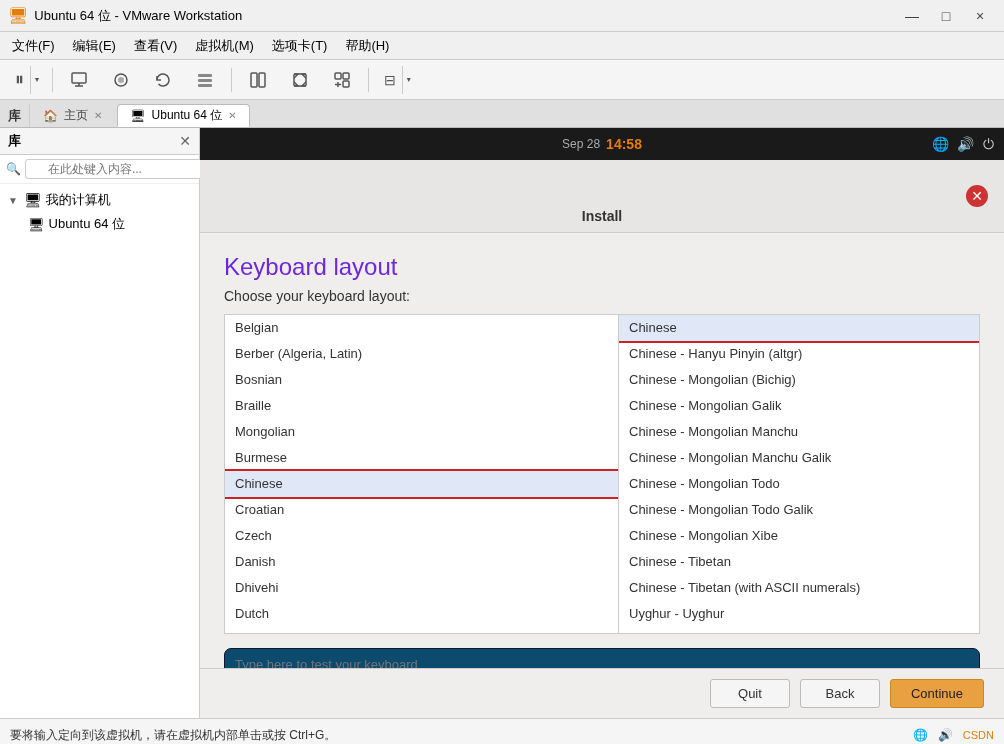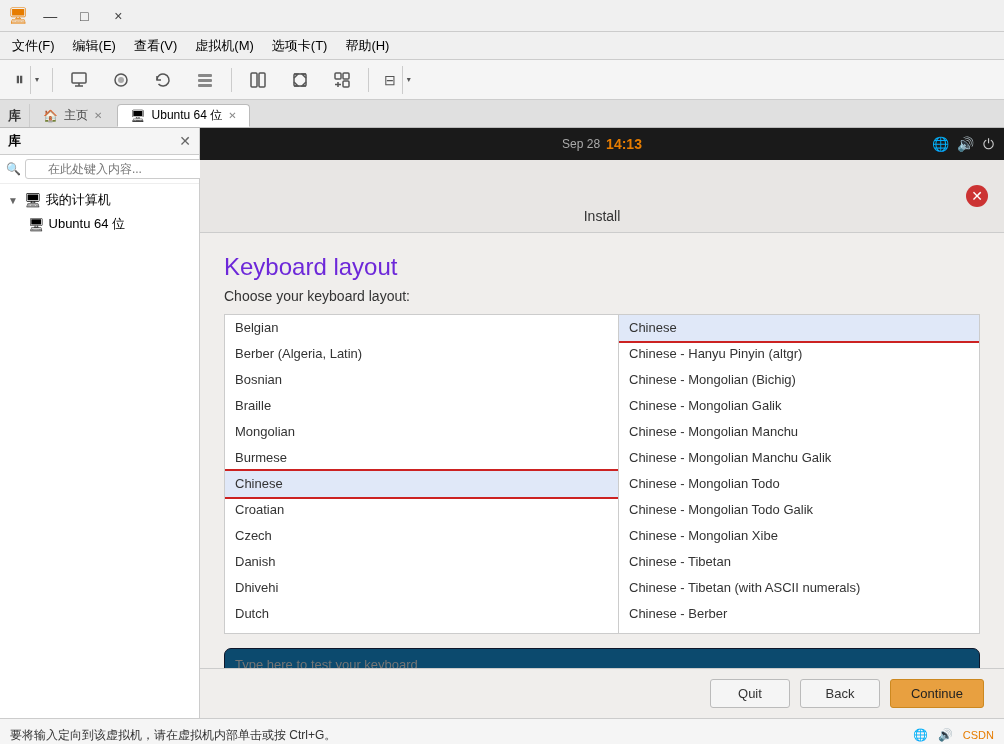--- a/index.html
+++ b/index.html
@@ -111,21 +111,21 @@
 
     
     .install-dialog {
       background: #f0eeec; flex: 1; display: flex; flex-direction: column;
       overflow: hidden;
     }
     .install-titlebar {
       display: flex; align-items: center; justify-content: space-between;
       padding: 8px 16px; background: #e8e6e4; border-bottom: 1px solid #ccc;
     }
-    .install-titlebar-title { font-size: 14px; font-weight: normal; color: #333; flex: 1; text-align: center; margin-top: 40px; }
+    .install-titlebar-title { font-size: 14px; font-weight: bold; color: #333; flex: 1; text-align: center; margin-top: 40px; }
     .install-close-btn {
       width: 22px; height: 22px; background: #cc3333; border: none;
       border-radius: 50%; cursor: pointer; color: white; font-size: 14px;
       display: flex; align-items: center; justify-content: center;
     }
 
     
     .keyboard-content {
       padding: 20px 24px; flex: 1; overflow: hidden; display: flex; flex-direction: column;
     }
@@ -192,20 +192,21 @@
       cursor: pointer; border-radius: 3px; color: #555;
     }
     .toolbar-btn-main { padding: 0 6px; font-size: 18px; border-right: 1px solid #ccc; height: 100%; display: flex; align-items: center; }
     .toolbar-btn-arrow { padding: 0 4px; font-size: 8px; display: flex; align-items: center; }
   </style>
 </head>
 <body>
 
 <div class="title-bar">
   <span style="font-size:16px; color:#e67c00;">🖥</span>
+  <span class="title-bar-text">Ubuntu 64 位 - VMware Workstation</span>
   <div class="title-bar-controls">
     <button class="title-bar-btn">—</button>
     <button class="title-bar-btn">□</button>
     <button class="title-bar-btn close">×</button>
   </div>
 </div>
 
 <div class="menu-bar">
   <span class="menu-item">文件(F)</span>
   <span class="menu-item">编辑(E)</span>
@@ -318,21 +319,21 @@
         <span>Ubuntu 64 位</span>
       </div>
     </div>
   </div>
 
   <div class="vm-area">
 
     <div class="vm-topbar">
       <div class="vm-topbar-time">
         <span class="vm-topbar-date">Sep 28</span>
-        <span class="vm-topbar-clock">14:13</span>
+        <span class="vm-topbar-clock">14:58</span>
       </div>
       <div class="vm-topbar-icons">
         <span class="vm-topbar-icon">🌐</span>
         <span class="vm-topbar-icon">🔊</span>
         <span class="vm-topbar-icon">⏻</span>
       </div>
     </div>
 
     <div class="install-dialog">
       <div class="install-titlebar">
@@ -366,21 +367,21 @@
             <div class="layout-item">Chinese - Hanyu Pinyin (altgr)</div>
             <div class="layout-item">Chinese - Mongolian (Bichig)</div>
             <div class="layout-item">Chinese - Mongolian Galik</div>
             <div class="layout-item">Chinese - Mongolian Manchu</div>
             <div class="layout-item">Chinese - Mongolian Manchu Galik</div>
             <div class="layout-item">Chinese - Mongolian Todo</div>
             <div class="layout-item">Chinese - Mongolian Todo Galik</div>
             <div class="layout-item">Chinese - Mongolian Xibe</div>
             <div class="layout-item">Chinese - Tibetan</div>
             <div class="layout-item">Chinese - Tibetan (with ASCII numerals)</div>
-            <div class="layout-item">Chinese - Berber</div>
+            <div class="layout-item">Uyghur - Uyghur</div>
           </div>
         </div>
 
         <div class="test-area">
           <input type="text" class="test-input" placeholder="Type here to test your keyboard" style="">
         </div>
 
         <button class="detect-btn">Detect Keyboard Layout</button>
       </div>
 

